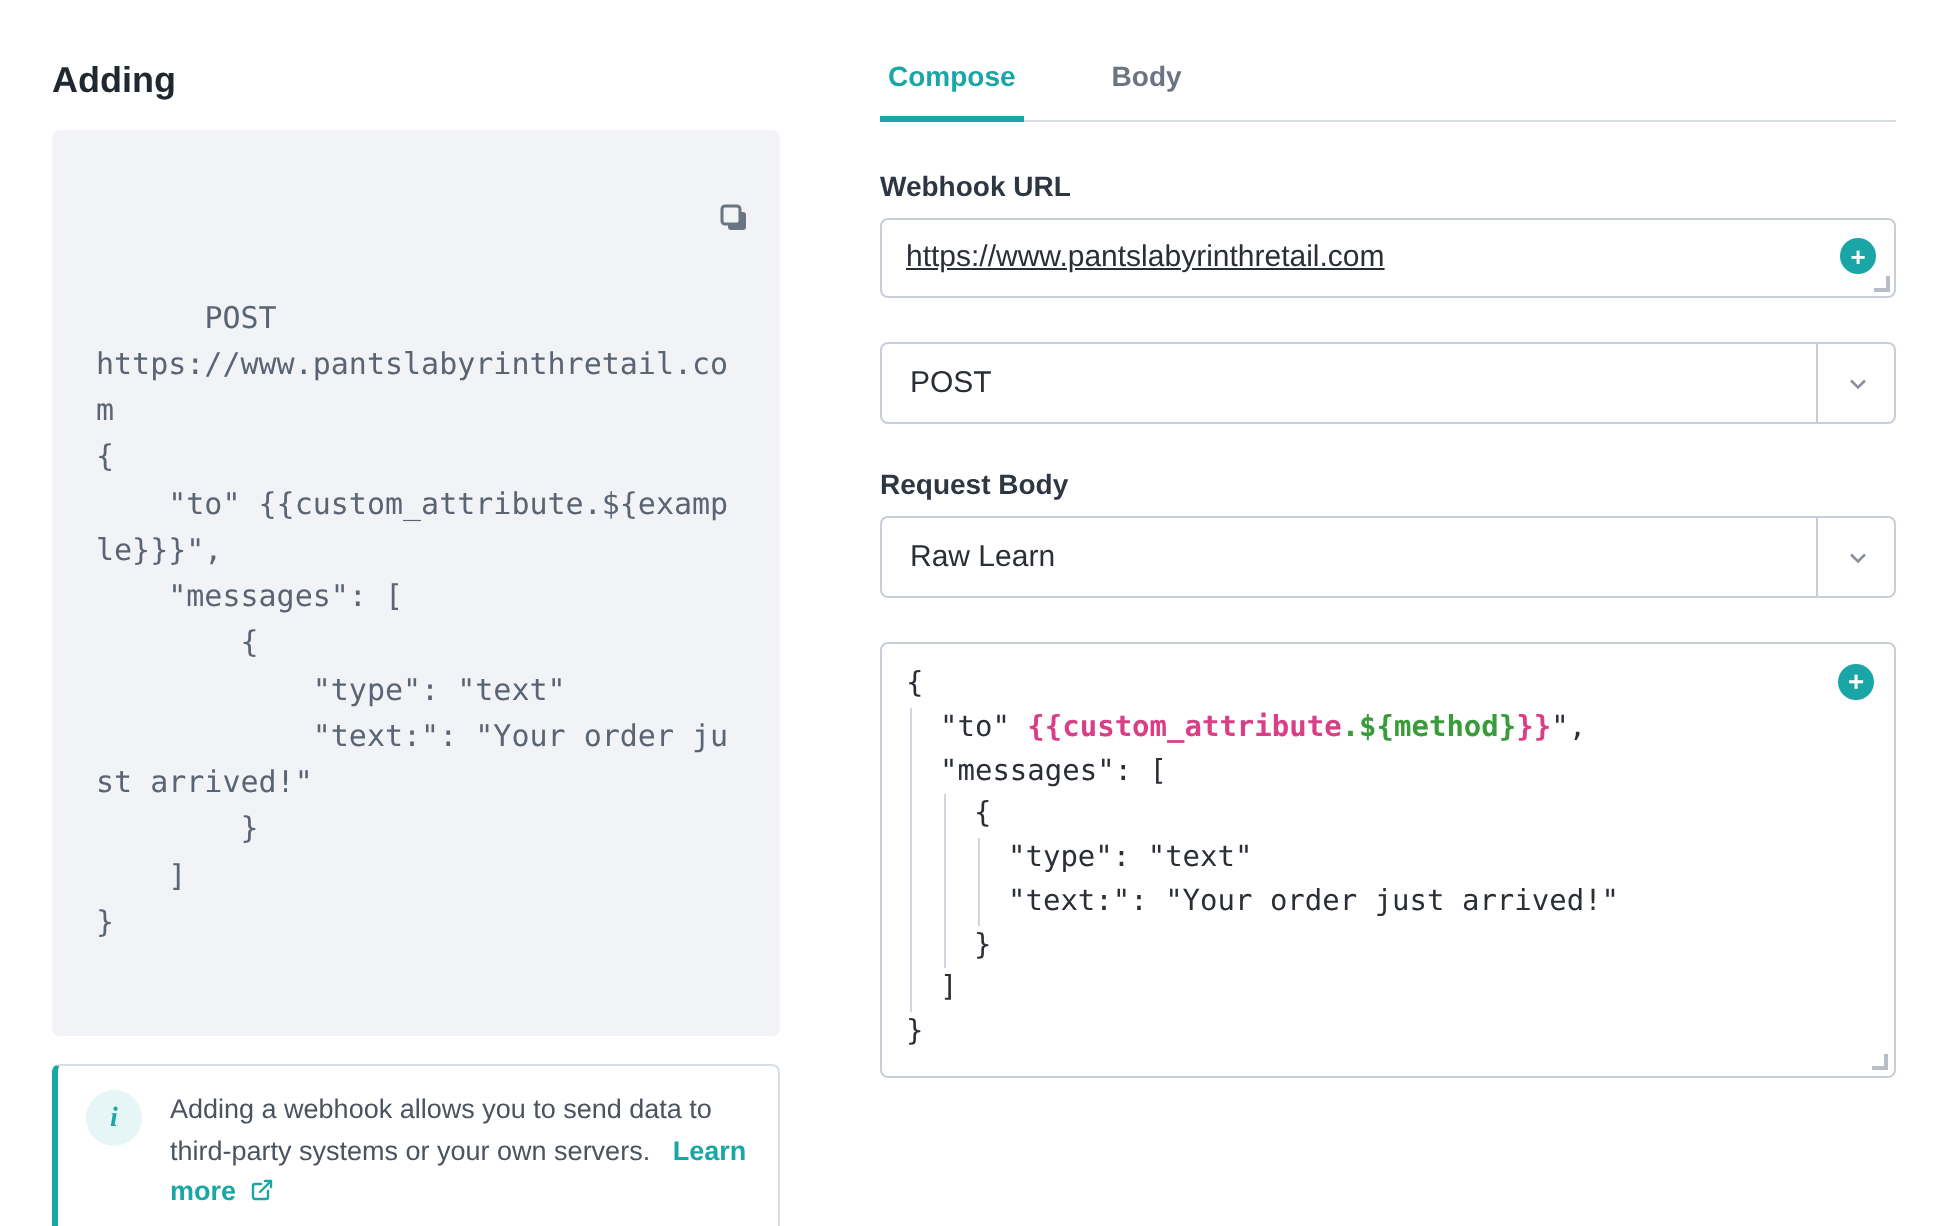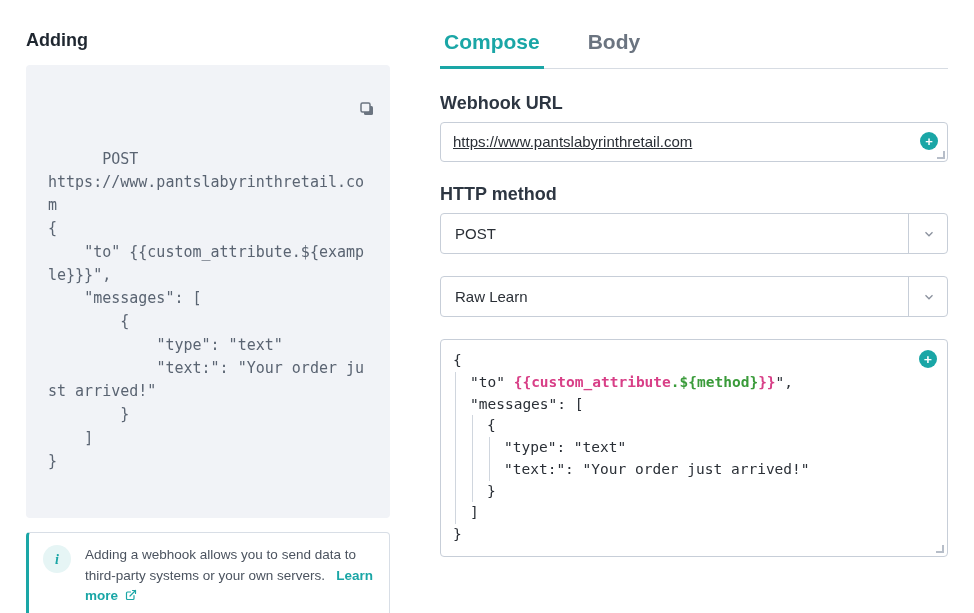--- a/index.html
+++ b/index.html
@@ -8,28 +8,28 @@
 .left { width: 364px; flex-shrink: 0; }
 .right { flex: 1; min-width: 0; }
 h2.section-title { font-size: 18px; font-weight: 700; color: #1f2730; margin-bottom: 14px; }
 .preview-box { background: #f1f3f7; border-radius: 4px; padding: 36px 22px 22px 22px; position: relative; font-family: ui-monospace, Menlo, Consolas, monospace; font-size: 15px; line-height: 1.55; color: #5a6472; white-space: pre-wrap; word-break: break-all; min-height: 370px; }
 .copy-icon { position: absolute; top: 12px; right: 14px; color: #6b7480; cursor: pointer; }
 .info-banner { display: flex; align-items: flex-start; gap: 14px; border: 1px solid #d8dee6; border-left: 3px solid #1aa6a6; border-radius: 4px; padding: 12px 14px; margin-top: 14px; font-size: 13.5px; color: #4b535f; line-height: 1.5; }
 .info-icon-wrap { width: 28px; height: 28px; border-radius: 50%; background: #e6f5f5; display: flex; align-items: center; justify-content: center; color: #1aa6a6; font-family: Georgia, serif; font-style: italic; font-weight: 700; font-size: 14px; flex-shrink: 0; }
 .info-link { color: #1aa6a6; font-weight: 600; text-decoration: none; cursor: pointer; }
 .ext-icon { display: inline-block; margin-left: 3px; vertical-align: -1px; }
 .tabs { display: flex; gap: 40px; border-bottom: 1px solid #d7dce3; margin-bottom: 24px; }
-.tab { padding: 0 4px 14px 4px; font-size: 21px; font-weight: 600; color: #6b7480; cursor: pointer; position: relative; }
+.tab { padding: 0 4px 14px 4px; font-size: 14px; font-weight: 600; color: #6b7480; cursor: pointer; position: relative; }
 .tab.active { color: #1aa6a6; }
 .tab.active::after { content: ""; position: absolute; left: 0; right: 0; bottom: -1px; height: 3px; background: #1aa6a6; }
 .compose-header { display: flex; justify-content: space-between; align-items: center; margin-bottom: 18px; }
 .compose-title { font-size: 19px; font-weight: 700; color: #1f2730; }
 .add-lang { color: #1aa6a6; font-weight: 700; font-size: 15px; cursor: pointer; display: inline-flex; align-items: center; gap: 6px; }
 .plus-svg { stroke: #1aa6a6; }
-.field-label { font-size: 18px; font-weight: 700; color: #2d3642; margin-bottom: 8px; }
+.field-label { font-size: 14px; font-weight: 700; color: #2d3642; margin-bottom: 8px; }
 .input-wrap { position: relative; margin-bottom: 22px; }
 .text-input { width: 100%; border: 1px solid #c7ced8; border-radius: 4px; padding: 10px 38px 10px 12px; font-size: 15px; color: #2a2f36; font-family: inherit; }
 .text-input.url-input { resize: both; min-height: 40px; }
 .text-input a, .url-text { color: #2a2f36; text-decoration: underline; }
 .corner-btn { position: absolute; top: 10px; right: 10px; width: 18px; height: 18px; border-radius: 50%; background: #1aa6a6; color: #fff; display: flex; align-items: center; justify-content: center; font-size: 13px; font-weight: 700; cursor: pointer; line-height: 1; }
 .resize-handle { position: absolute; right: 2px; bottom: 2px; width: 10px; height: 10px; pointer-events: none; }
 .resize-handle::before { content: ""; position: absolute; right: 1px; bottom: 1px; width: 6px; height: 6px; border-right: 2px solid #b7bec9; border-bottom: 2px solid #b7bec9; }
 .select-wrap { position: relative; margin-bottom: 22px; }
 .select-box { width: 100%; border: 1px solid #c7ced8; border-radius: 4px; padding: 11px 14px; font-size: 15px; color: #2a2f36; background: #fff; cursor: pointer; display: flex; align-items: center; }
 .select-caret { position: absolute; right: 0; top: 0; bottom: 0; width: 40px; border-left: 1px solid #c7ced8; display: flex; align-items: center; justify-content: center; color: #8a919d; pointer-events: none; }
@@ -91,32 +91,32 @@
     </div>
 
 
     <div class="field-label">Webhook URL</div>
     <div class="input-wrap">
       <div class="text-input url-input"><span class="url-text">https://www.pantslabyrinthretail.com</span></div>
       <div class="corner-btn">+</div>
       <div class="resize-handle"></div>
     </div>
 
-    <div class="field-label">HTTP method</div>
     <div class="select-wrap">
       <div class="select-box">
           <span>POST</span>
         </div>
       <div class="select-caret">
         <svg width="14" height="14" viewBox="0 0 24 24" fill="none" stroke="currentColor" stroke-width="2.2">
             <polyline points="6 9 12 15 18 9"></polyline>
           </svg>
       </div>
     </div>
 
+    <div class="field-label">Request Body</div>
     <div class="select-wrap">
       <div class="select-box">
           <span>Raw Learn</span>
         </div>
       <div class="select-caret">
         <svg width="14" height="14" viewBox="0 0 24 24" fill="none" stroke="currentColor" stroke-width="2.2">
             <polyline points="6 9 12 15 18 9"></polyline>
           </svg>
       </div>
     </div>

